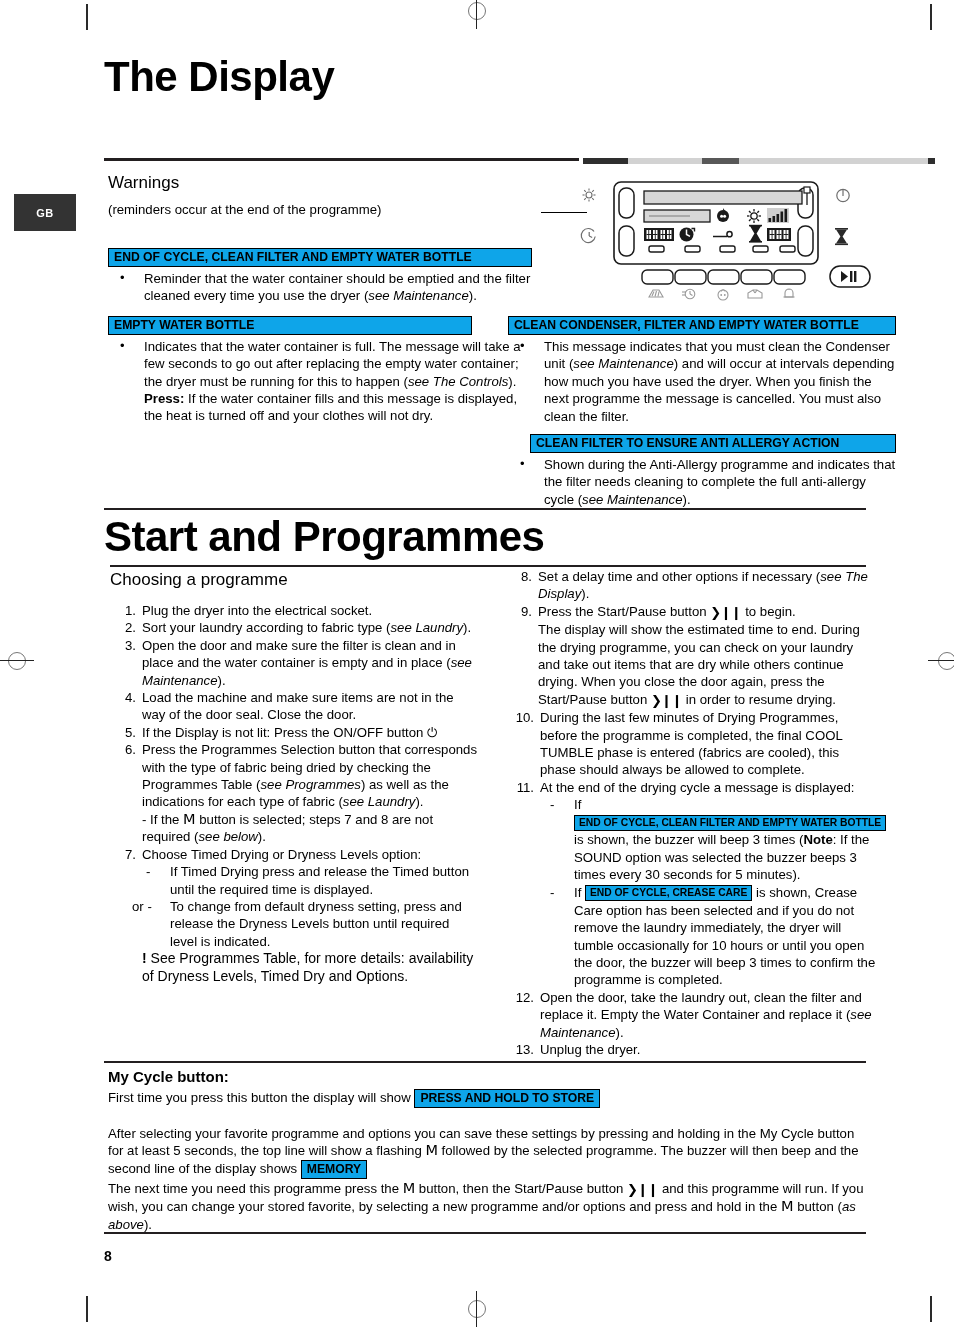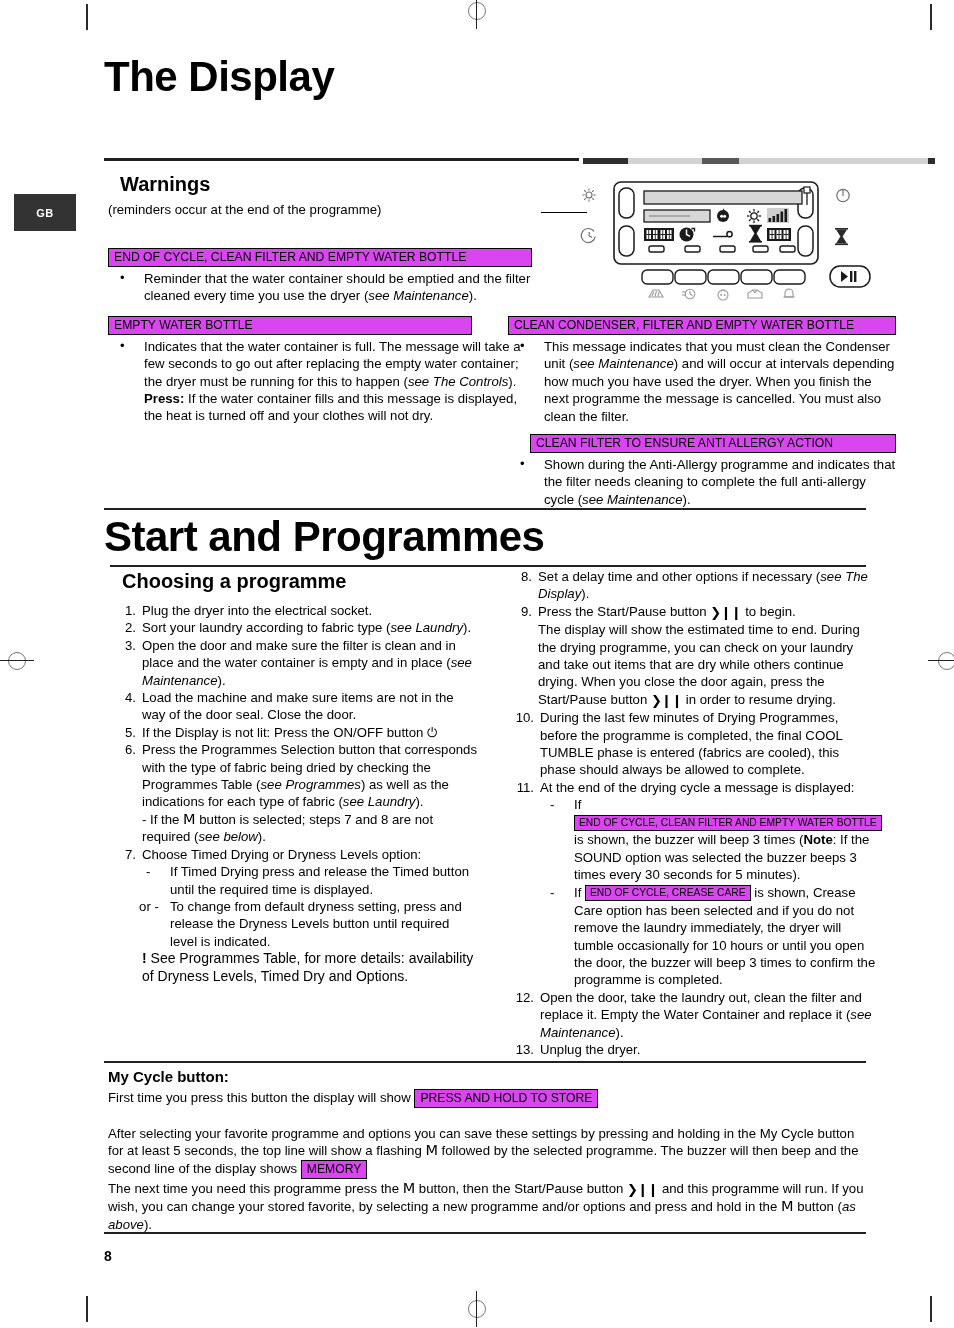--- a/index.html
+++ b/index.html
@@ -35,23 +35,23 @@
 
   
   .h1 {
     font-size: 42px;
     font-weight: bold;
     letter-spacing: -0.5px;
     margin: 0;
     line-height: 1;
   }
   .h2 {
-    font-size: 20px;
-    font-weight: bold;
-    margin: 0 0 6px 12px;
+    font-size: 17px;
+    font-weight: normal;
+    margin: 0 0 6px 0;
   }
   .h3 {
     font-size: 15px;
     font-weight: bold;
     margin: 0;
   }
   .body-text {
     font-size: 13.2px;
     line-height: 17.4px;
   }
@@ -72,25 +72,26 @@
     display: flex;
     align-items: center;
     justify-content: center;
     letter-spacing: 0.5px;
   }
 
   
   .msgbox {
     display: inline-block;
     border: 1.4px solid #000;
-    background: #d946ef;
+    background: #0ea5e9;
     font-size: 12.2px;
     padding: 1px 5px 2px 5px;
     line-height: 14px;
     white-space: nowrap;
+    font-weight: bold;
   }
   .msgbox.block {
     display: block;
   }
   .msgbox.small {
     font-size: 10.3px;
     padding: 1px 4px 1px 4px;
     line-height: 12px;
     vertical-align: 1px;
   }
@@ -150,21 +151,21 @@
     line-height: 17.4px;
   }
   .sublist > li > .dash {
     position: absolute;
     left: 4px;
     top: 0;
   }
   .sublist > li.or > .dash {
     left: -10px;
     width: 34px;
-    text-align: center;
+    text-align: left;
   }
 
   .sublist2 {
     margin: 0; padding: 0; list-style: none;
   }
   .sublist2 > li {
     position: relative;
     padding-left: 34px;
     font-size: 13.2px;
     line-height: 17.4px;

